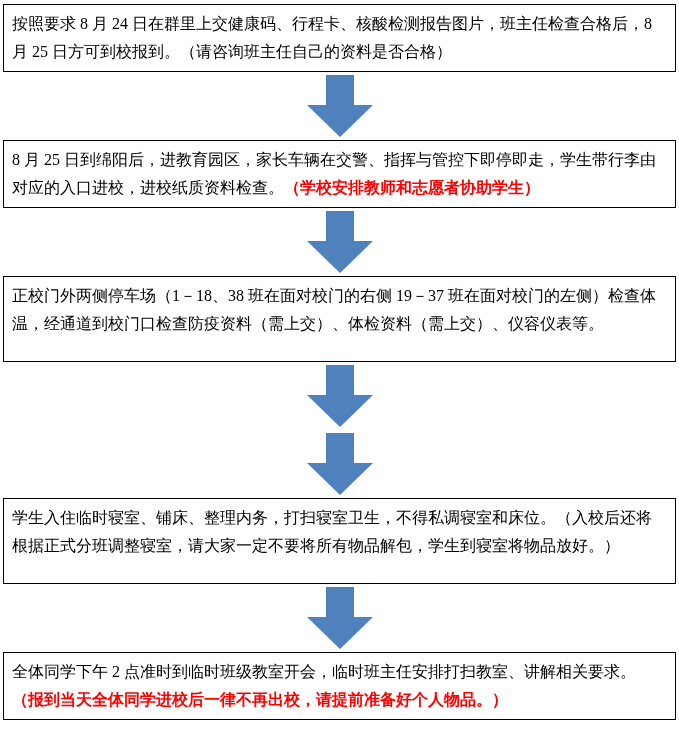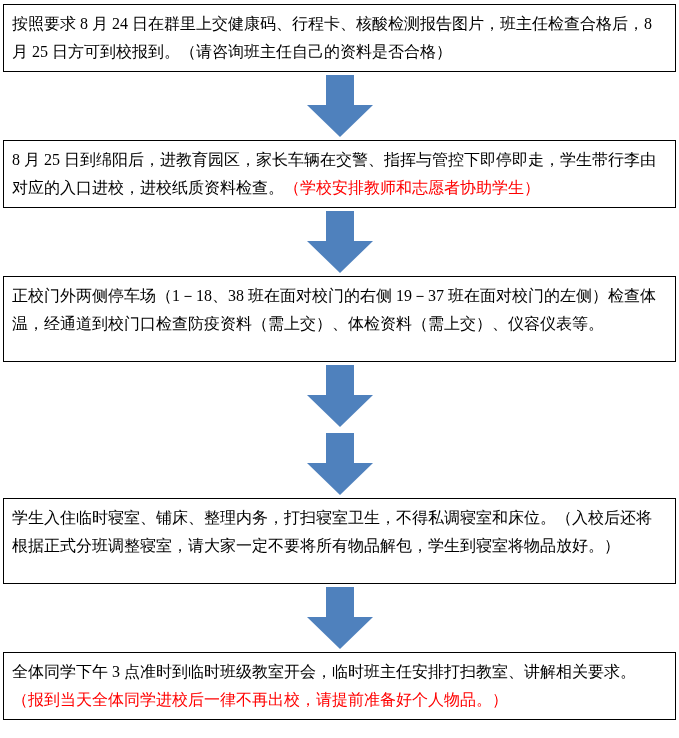--- a/index.html
+++ b/index.html
@@ -29,21 +29,21 @@
     font-size: 16px;
     line-height: 1.72;
     color: #000000;
     text-align: left;
   }
   .step-box.tall {
     padding-bottom: 24px;
   }
   .emphasis {
     color: #FF0000;
-    font-weight: normal;
+    font-weight: bold;
   }
   .emphasis.block {
     display: block;
   }
   .arrow-wrap {
     flex: 0 0 auto;
     margin: 3px 0;
     line-height: 0;
   }
   .arrow-wrap svg {
@@ -96,17 +96,17 @@
     <span>学生入住临时寝室、铺床、整理内务，打扫寝室卫生，不得私调寝室和床位。（入校后还将根据正式分班调整寝室，请大家一定不要将所有物品解包，学生到寝室将物品放好。）</span>
   </div>
 
   <div class="arrow-wrap">
     <svg width="66" height="62" viewBox="0 0 66 62" aria-hidden="true">
       <polygon points="19,0 47,0 47,30 66,30 33,62 0,30 19,30" fill="#4F81BD"></polygon>
     </svg>
   </div>
 
   <div class="step-box">
-    <span>全体同学下午 3 点准时到临时班级教室开会，临时班主任安排打扫教室、讲解相关要求。</span>
+    <span>全体同学下午 2 点准时到临时班级教室开会，临时班主任安排打扫教室、讲解相关要求。</span>
     <span class="emphasis block">（报到当天全体同学进校后一律不再出校，请提前准备好个人物品。）</span>
   </div>
 
 </div>
 
 </body></html>

